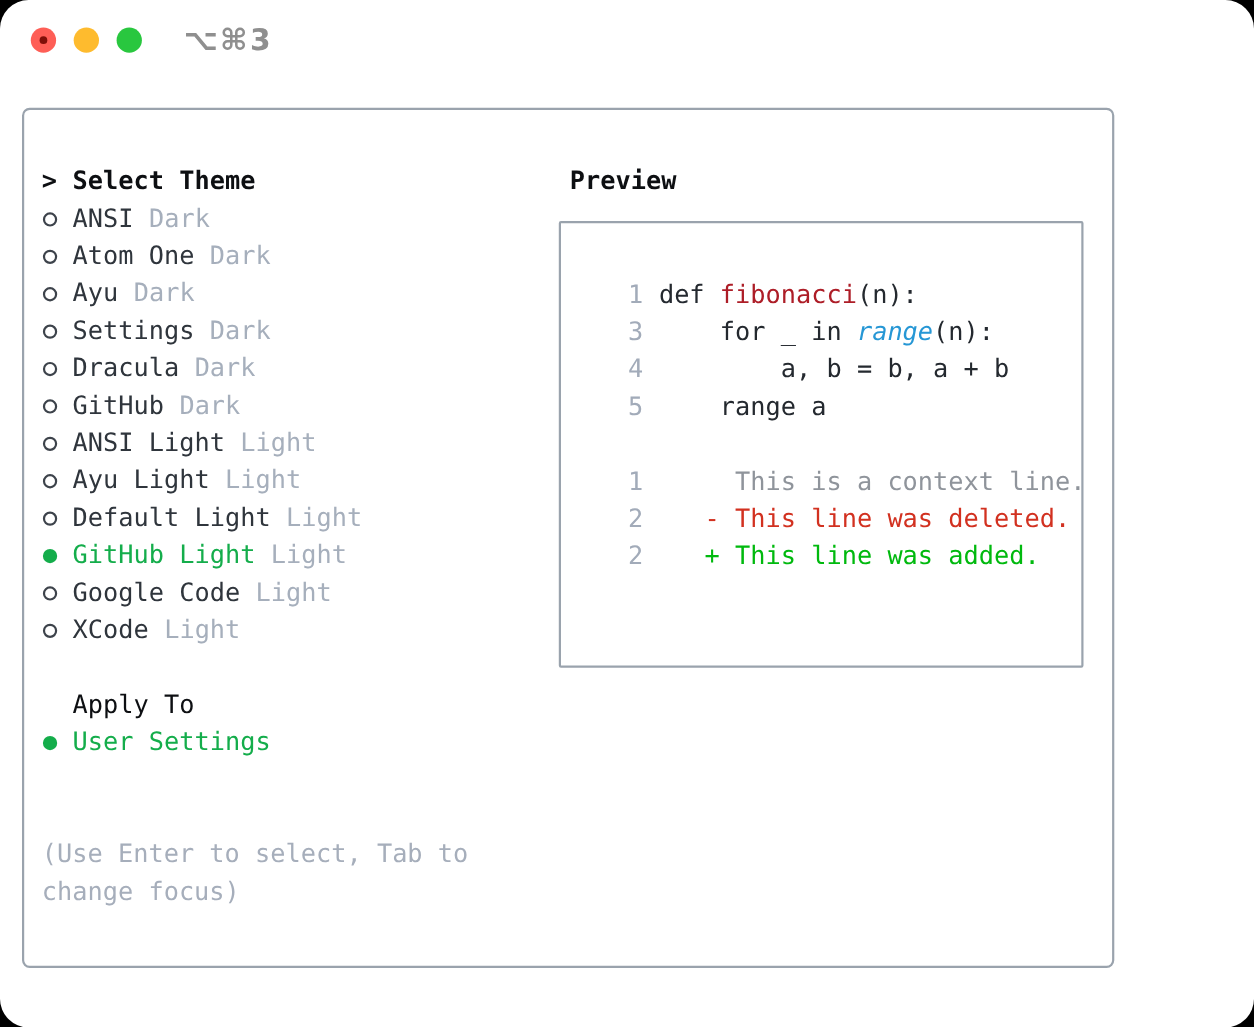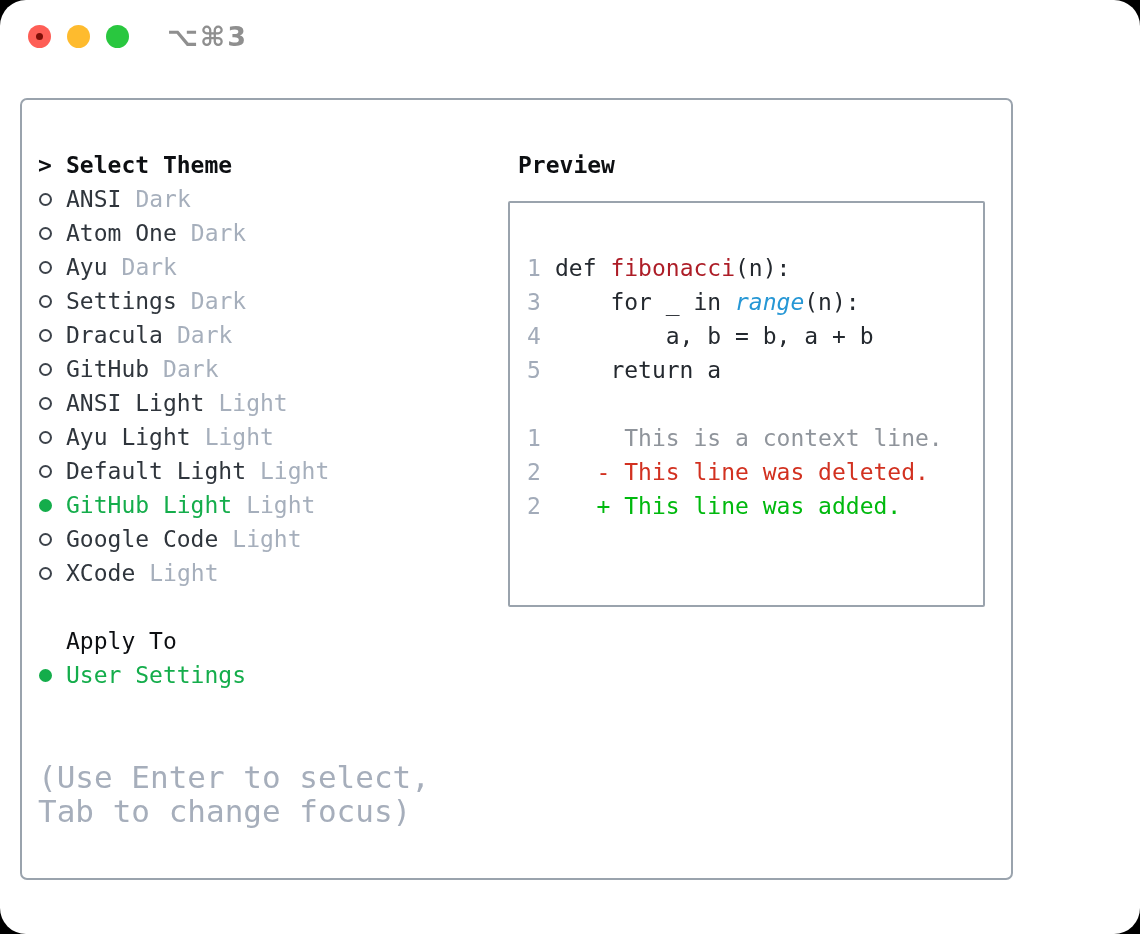--- a/index.html
+++ b/index.html
@@ -53,37 +53,37 @@
   .hdr  { font-weight:bold; color:#0d0f12; }
   .subhdr { color:#0d0f12; }
   .tname { color:#2f353c; }
   .tvariant { color:#a6afbc; margin-left:14px; }
   .sel .tname { color:#14ad4b; }
 
   .theme-block  { position:absolute; left:16px; top:48px; }
   .apply-block  { position:absolute; left:16px; top:524px; }
   .help-block {
     position:absolute; left:16px; top:660px; width:452px;
-    font-size:31px; line-height:34px; color:#a6aebb; white-space:normal;
+    font-size:23px; line-height:34px; color:#a6aebb; white-space:normal;
   }
 
   
   .preview-title {
     position:absolute; left:496px; top:48px;
     height:34px; line-height:34px;
     font-size:23px; font-weight:bold; color:#0d0f12;
   }
   .preview-box {
     position:absolute; left:486px; top:101px;
     width:477px; height:406px;
     border:2px solid #9aa3ad; border-radius:2px;
     background:#fff;
   }
   .codeblock { position:absolute; left:17px; top:48px; }
-  .cl { height:34px; line-height:34px; font-size:23px; white-space:pre; }
+  .cl { height:34px; line-height:34px; font-size:23px; white-space:pre;margin-left:44px; }
   .ln { display:inline-block; width:28px; color:#a2abb9; }
   .plain { color:#24292f; }
   .fn    { color:#ad1d27; }
   .call  { color:#2697d5;font-style:italic; }
   .num   { color:#11776f; }
   .ctx   { color:#8f949b; }
   .del   { color:#d23120; }
   .add   { color:#00b90e; }
 </style>
 </head>
@@ -157,21 +157,21 @@
 
     <div class="help-block">(Use Enter to select, Tab to change focus)</div>
 
     <div class="preview-title">Preview</div>
 
     <div class="preview-box">
       <div class="codeblock">
         <div class="cl"><span class="ln">1</span><span class="plain">def </span><span class="fn">fibonacci</span><span class="plain">(n):</span></div>
         <div class="cl"><span class="ln">3</span><span class="plain">    for _ in </span><span class="call">range</span><span class="plain">(n):</span></div>
         <div class="cl"><span class="ln">4</span><span class="plain">        a, b = b, a + b</span></div>
-        <div class="cl"><span class="ln">5</span><span class="plain">    return a</span></div>
+        <div class="cl"><span class="ln">5</span><span class="plain">    range a</span></div>
         <div class="cl"></div>
         <div class="cl"><span class="ln">1</span><span class="ctx">     This is a context line.</span></div>
         <div class="cl"><span class="ln">2</span><span class="del">   - This line was deleted.</span></div>
         <div class="cl"><span class="ln">2</span><span class="add">   + This line was added.</span></div>
       </div>
     </div>
 
   </div>
 </div>
 

